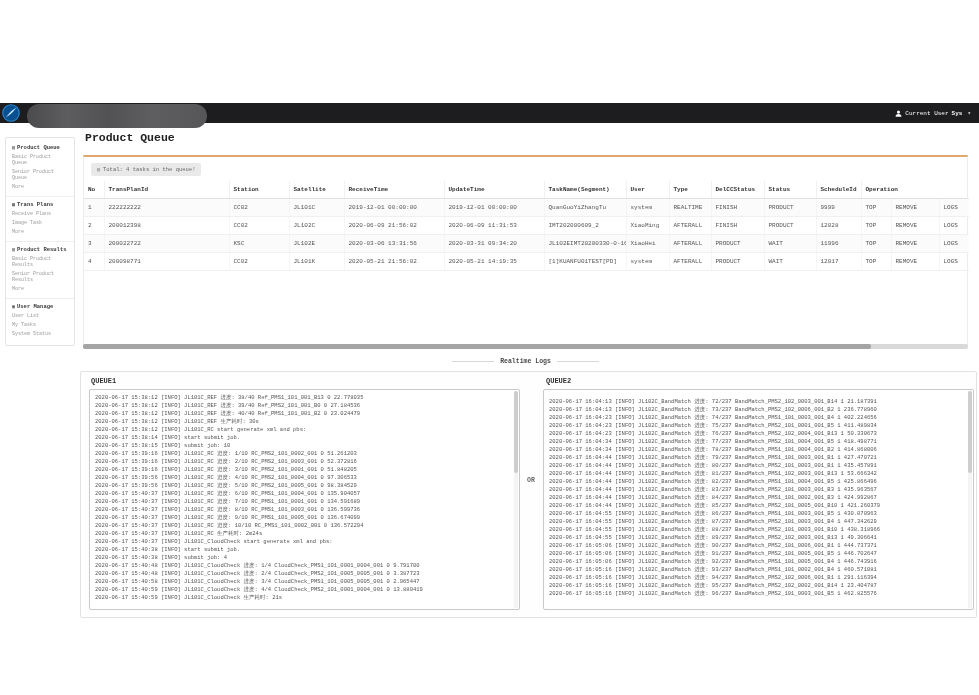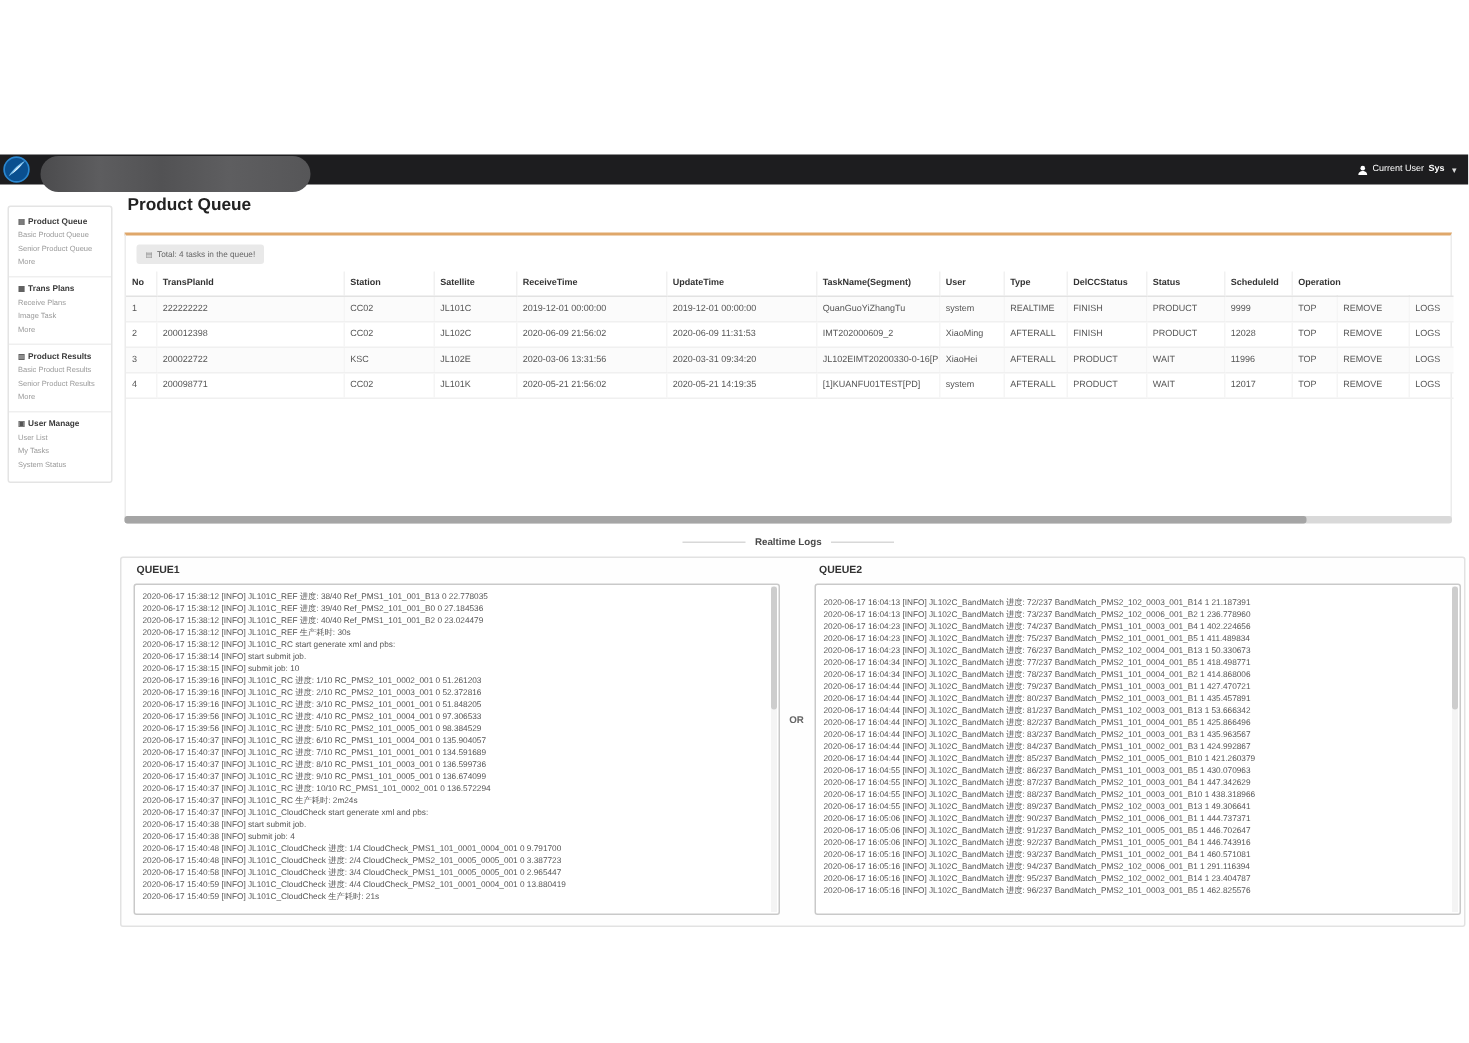--- a/index.html
+++ b/index.html
@@ -1,18 +1,18 @@
 <!DOCTYPE html>
 <html><head>
 <meta charset="utf-8">
 <style>
   html,body{margin:0;padding:0;background:#fff;}
   *{box-sizing:border-box;}
   .page{position:relative;width:979px;height:695px;background:#fff;overflow:hidden;
-        font-family:Liberation Sans, sans-serif;color:#333;}
+        font-family:Liberation Mono, monospace;color:#333;}
 
   
   .navbar{position:absolute;left:0;top:103px;width:979px;height:20px;background:#1d1d1f;z-index:1;}
   .logo{position:absolute;left:2px;top:104px;width:18px;height:18px;z-index:6;cursor:pointer;}
   .redact{position:absolute;left:27px;top:104px;width:180px;height:24px;border-radius:12px;z-index:5;
           background:linear-gradient(90deg,#4b4b4d 0%,#5d5d5f 22%,#525254 45%,#5e5e60 70%,#565658 100%);}
   .usermenu{position:absolute;right:8px;top:103px;height:20px;display:flex;align-items:center;gap:3px;
             color:#fff;font-size:6px;z-index:6;cursor:pointer;}
   .usermenu .uicon{width:7px;height:7px;display:inline-block;}
   .usermenu .uname{font-weight:bold;}

